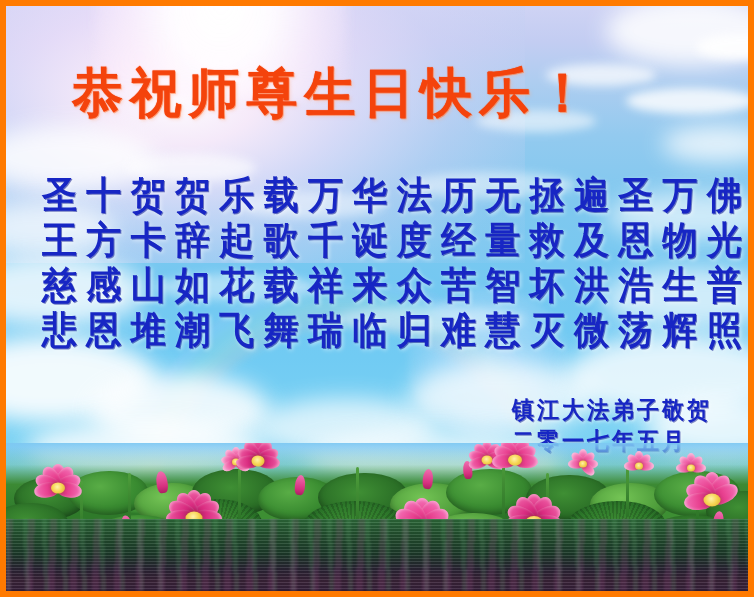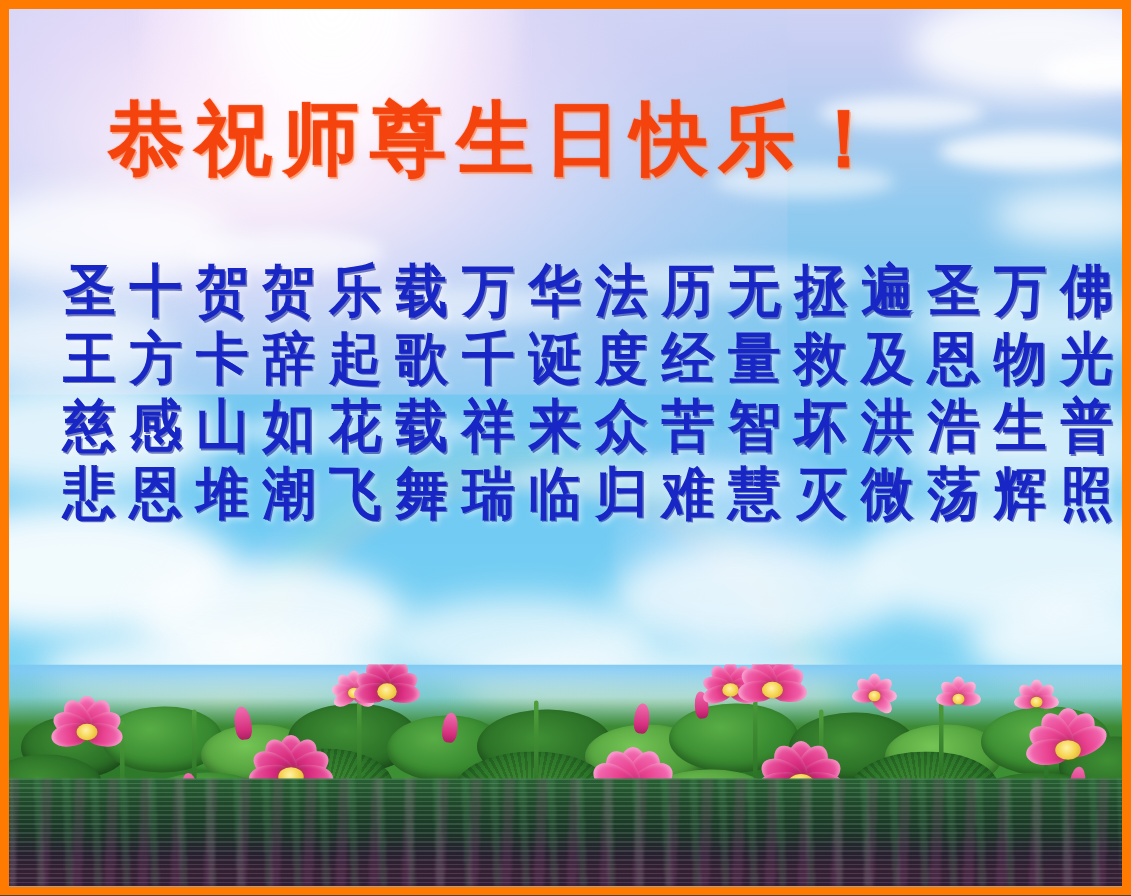--- a/index.html
+++ b/index.html
@@ -351,20 +351,24 @@
         <span class="ch">难</span>
         <span class="ch">慧</span>
         <span class="ch">灭</span>
         <span class="ch">微</span>
         <span class="ch">荡</span>
         <span class="ch">辉</span>
         <span class="ch">照</span>
       </div>
     </div>
 
+    <div id="signature">
+      <div class="sig-line">镇江大法弟子敬贺</div>
+      <div class="sig-line">二零一七年五月</div>
+    </div>
 
     <div id="pond">
       <div class="pond-fade"></div>
       <div class="foliage"></div>
 
       <div class="leaf dark" style="left:8px;top:34px;width:72px;height:42px;"></div>
       <div class="leaf" style="left:62px;top:28px;width:80px;height:44px;"></div>
       <div class="leaf pale" style="left:128px;top:40px;width:74px;height:40px;"></div>
       <div class="leaf dark" style="left:186px;top:26px;width:86px;height:46px;"></div>
       <div class="leaf" style="left:252px;top:34px;width:78px;height:44px;"></div>

